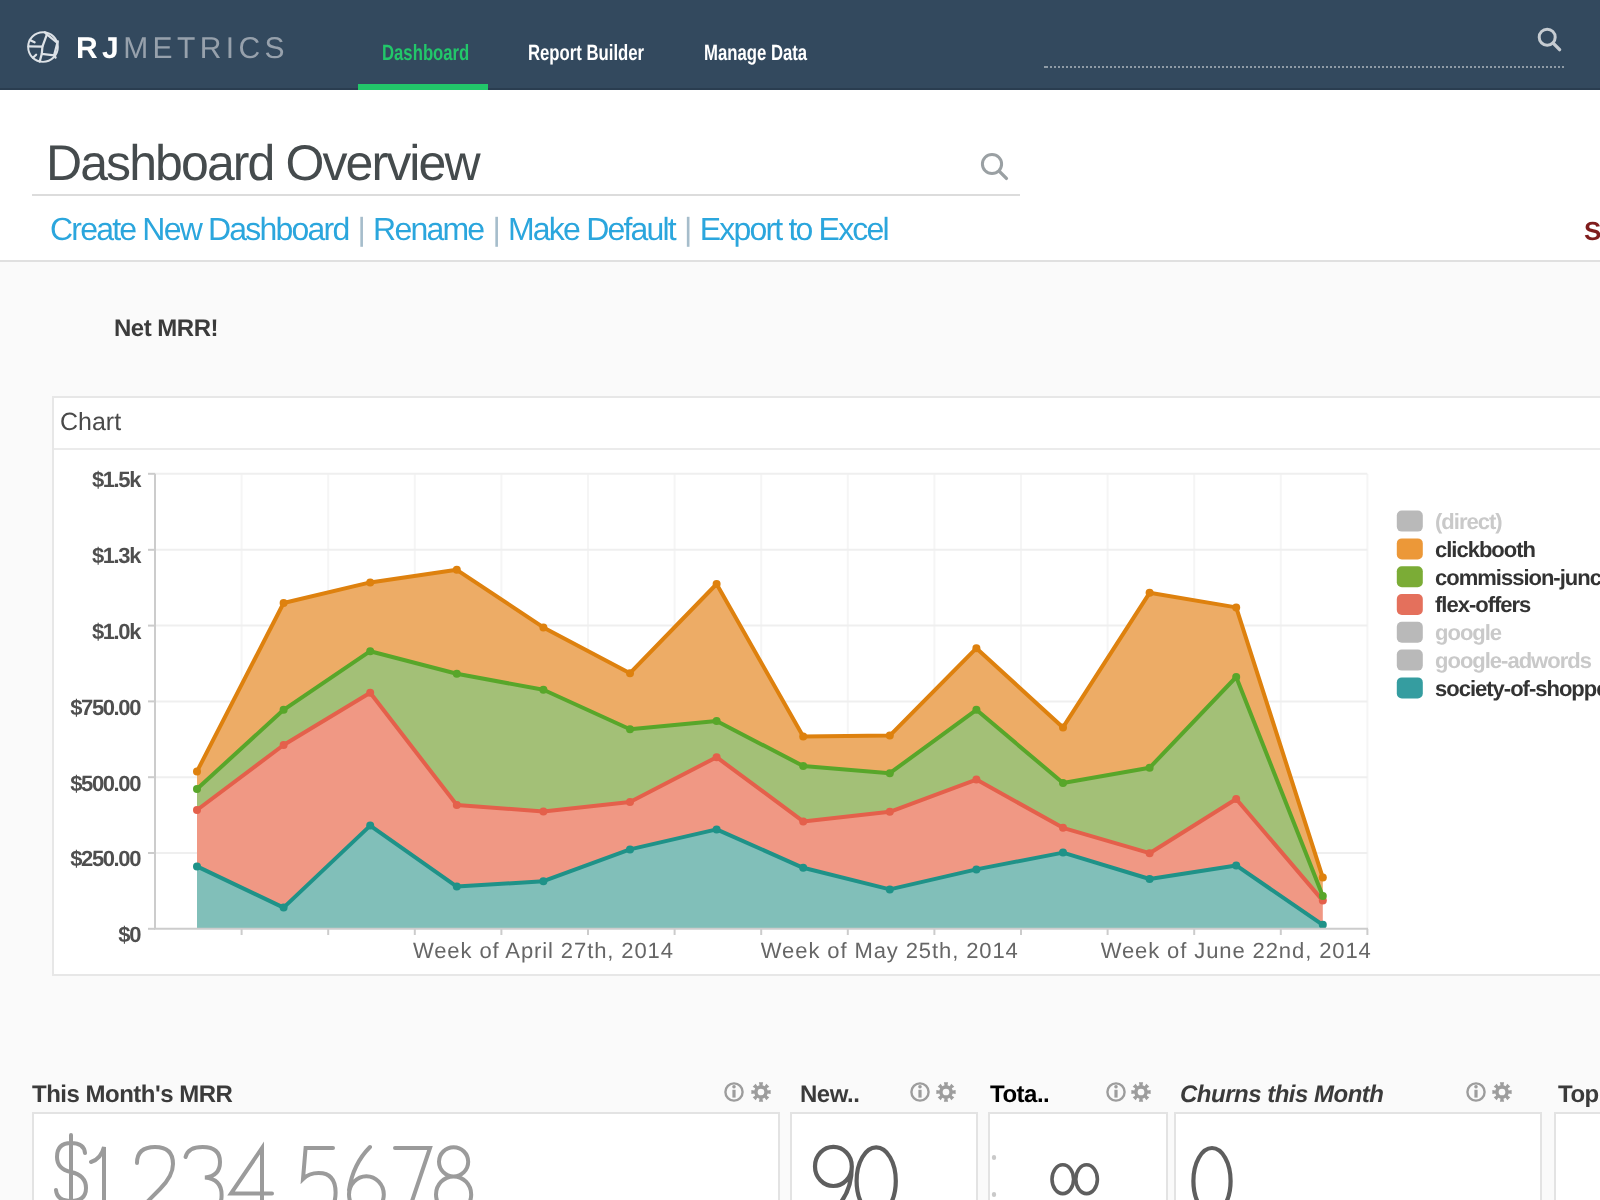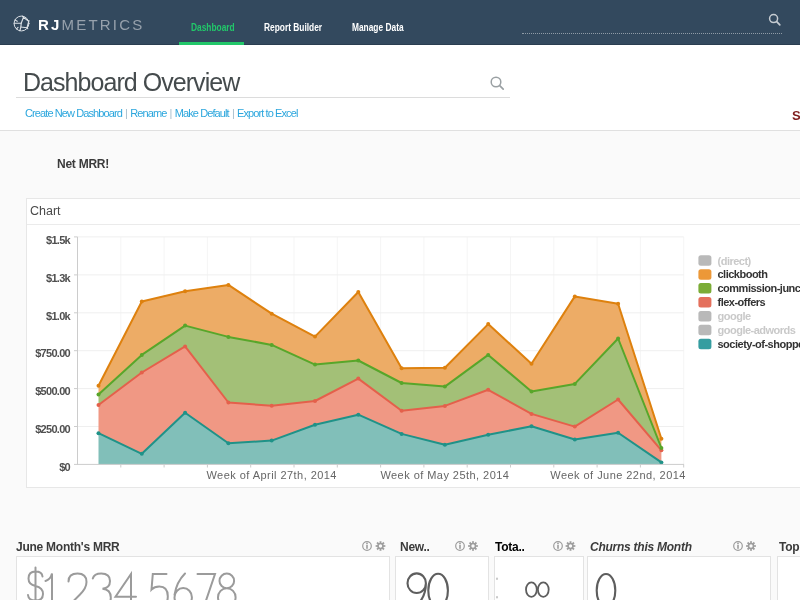--- a/index.html
+++ b/index.html
@@ -31,38 +31,38 @@
   <circle cx="5.6" cy="5.6" r="4" fill="none" stroke="#C6CCD2" stroke-width="1.5"></circle>
   <line x1="8.7" y1="8.7" x2="11.8" y2="11.8" stroke="#C6CCD2" stroke-width="1.7" stroke-linecap="round"></line>
 </svg>
 
 <div class="abs" style="left:23px;top:68px;font-size:25px;color:#454B4D;letter-spacing:-0.95px;">Dashboard Overview</div>
 <div class="abs" style="left:16px;top:97px;width:494px;height:1px;background:#DCDCDC;"></div>
 <svg class="abs" style="left:489px;top:75px;" width="17" height="17" viewBox="0 0 17 17">
   <circle cx="7" cy="7" r="4.8" fill="none" stroke="#9AA0A3" stroke-width="1.5"></circle>
   <line x1="10.7" y1="10.7" x2="14.2" y2="14.2" stroke="#9AA0A3" stroke-width="1.7" stroke-linecap="round"></line>
 </svg>
-<div class="abs" style="left:25px;top:107px;font-size:11px;color:#2BA6DD;letter-spacing:-0.9px;">Create New Dashboard <span style="color:#A6BDCB;padding:0 1px;">|</span> Rename <span style="color:#A6BDCB;padding:0 1px;">|</span> Make Default <span style="color:#A6BDCB;padding:0 1px;">|</span> Export to Excel</div>
+<div class="abs" style="left:25px;top:107px;font-size:16px;color:#2BA6DD;letter-spacing:-0.9px;">Create New Dashboard <span style="color:#A6BDCB;padding:0 1px;">|</span> Rename <span style="color:#A6BDCB;padding:0 1px;">|</span> Make Default <span style="color:#A6BDCB;padding:0 1px;">|</span> Export to Excel</div>
 <div class="abs" style="left:792px;top:108px;font-size:13px;font-weight:bold;color:#7f1d1d;">Share</div>
 
 <div class="abs" style="left:0;top:130px;width:800px;height:470px;background:#FAFAFA;border-top:1px solid #E0E0E0;"></div>
 
 <div class="abs" style="left:17px;top:157px;font-size:12px;font-weight:bold;color:#3B3B3B;letter-spacing:-0.25px;padding-left:40px;">Net MRR!</div>
 
 <div class="abs" style="left:26px;top:198px;width:774px;height:290px;background:#fff;border:1px solid #E7E7E7;border-right:none;"></div>
 <div class="abs" style="left:30px;top:204px;font-size:12.5px;color:#4A4A4A;">Chart</div>
 <div class="abs" style="left:27px;top:224px;width:773px;height:1px;background:#EBEBEB;"></div>
 
 <div class="abs" style="left:16px;top:556px;width:374px;height:50px;background:#fff;border:1px solid #E3E3E3;"></div>
 <div class="abs" style="left:394.5px;top:556px;width:94px;height:50px;background:#fff;border:1px solid #E3E3E3;"></div>
 <div class="abs" style="left:494px;top:556px;width:89.5px;height:50px;background:#fff;border:1px solid #E3E3E3;"></div>
 <div class="abs" style="left:587px;top:556px;width:184px;height:50px;background:#fff;border:1px solid #E3E3E3;"></div>
 <div class="abs" style="left:777px;top:556px;width:40px;height:50px;background:#fff;border:1px solid #E3E3E3;"></div>
 
-<div class="abs" style="left:16px;top:540px;font-size:12px;font-weight:bold;color:#3B3B3B;letter-spacing:-0.25px;">June Month's MRR</div>
+<div class="abs" style="left:16px;top:540px;font-size:12px;font-weight:bold;color:#3B3B3B;letter-spacing:-0.25px;">This Month's MRR</div>
 <div class="abs" style="left:400px;top:540px;font-size:12px;font-weight:bold;color:#3B3B3B;letter-spacing:-0.25px;">New..</div>
 <div class="abs" style="left:495px;top:540px;font-size:12px;font-weight:bold;color:#000000;letter-spacing:-0.25px;">Tota..</div>
 <div class="abs" style="left:590px;top:540px;font-size:12px;font-weight:bold;color:#3B3B3B;letter-spacing:-0.25px;font-style:italic;">Churns this Month</div>
 <div class="abs" style="left:779px;top:540px;font-size:12px;font-weight:bold;color:#3B3B3B;letter-spacing:-0.25px;white-space:nowrap;">Top Affiliates</div>
 
 <svg class="abs" style="left:0;top:0;" width="800" height="600" viewBox="0 0 800 600">
 <defs>
   <g id="info">
     <circle r="4.3" fill="none" stroke="#9D9D9D" stroke-width="1.2"></circle>
     <rect x="-0.8" y="-1.1" width="1.6" height="3.9" fill="#9D9D9D"></rect>

